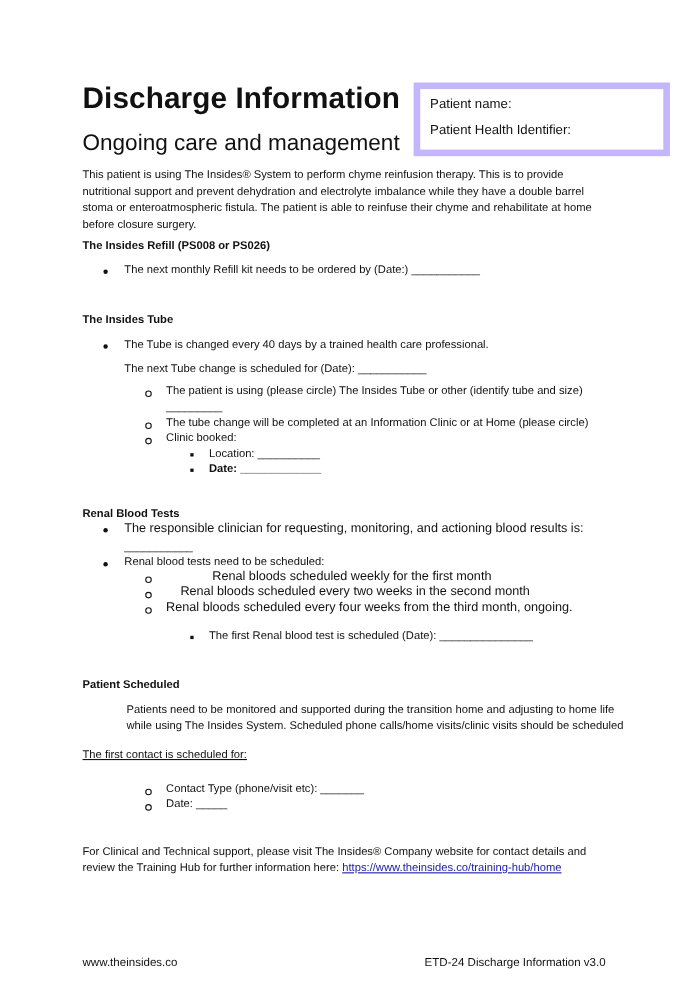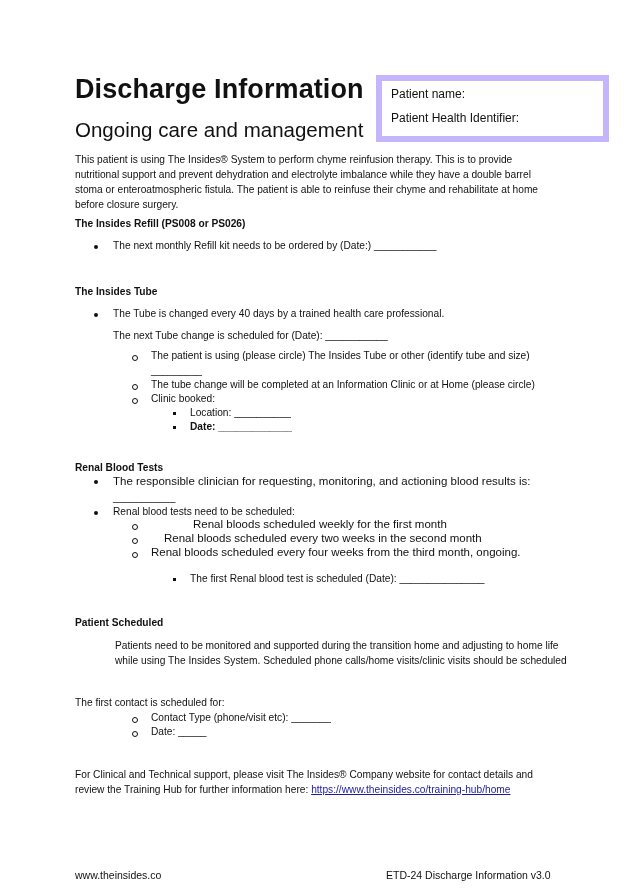--- a/index.html
+++ b/index.html
@@ -75,21 +75,21 @@
 <div class="abs bullet-row lg" style="left:151px; top:545px;">Renal bloods scheduled every four weeks from the third month, ongoing.</div>
 
 <span class="abs sq" style="left:173px; top:578px;"></span>
 <div class="abs bullet-row" style="left:190px; top:571px;">The first Renal blood test is scheduled (Date): _______________</div>
 
 <div class="abs h" style="left:75px; top:617px;">Patient Scheduled</div>
 <div class="abs p" style="left:75px; top:638px; width:485px;margin-left:40px;">
   <div>Patients need to be monitored and supported during the transition home and adjusting to home life</div>
   <div>while using The Insides System. Scheduled phone calls/home visits/clinic visits should be scheduled</div>
 </div>
-<div class="abs bullet-row" style="left:75px; top:695px;">The first contact is scheduled for:</div>
+<div class="abs bullet-row" style="left:75px; top:679px;text-decoration:underline;">The first contact is scheduled for:</div>
 <span class="abs circ" style="left:132px; top:717px;"></span>
 <div class="abs bullet-row" style="left:151px; top:710px;">Contact Type (phone/visit etc): _______</div>
 <span class="abs circ" style="left:132px; top:731px;"></span>
 <div class="abs bullet-row" style="left:151px; top:724px;">Date: _____</div>
 
 <div class="abs p" style="left:75px; top:767px; width:490px;">
   <div>For Clinical and Technical support, please visit The Insides® Company website for contact details and</div>
   <div><span>review the Training Hub for further information here: </span><a>https://www.theinsides.co/training-hub/home</a></div>
 </div>
 

